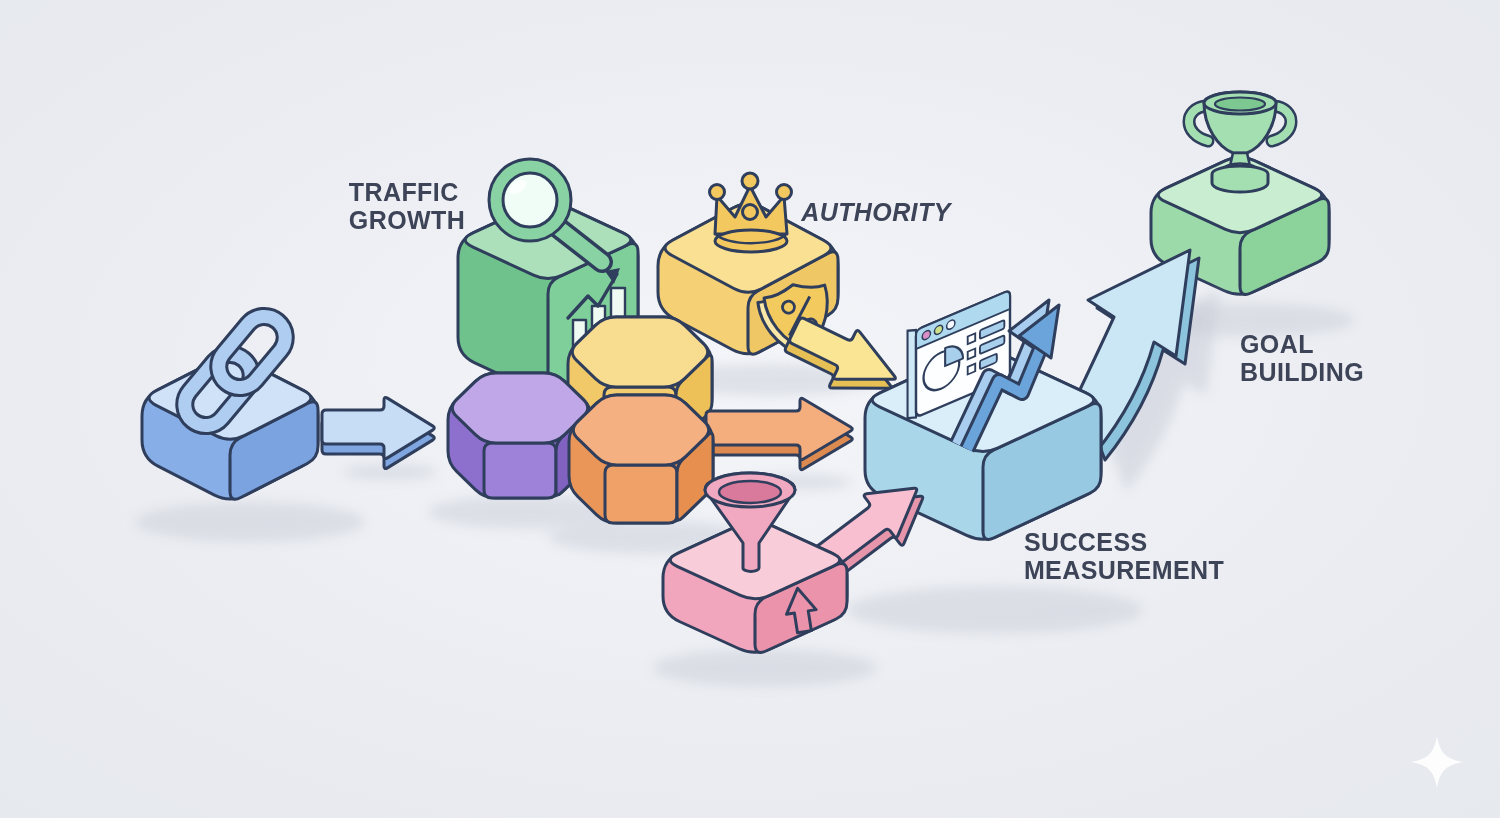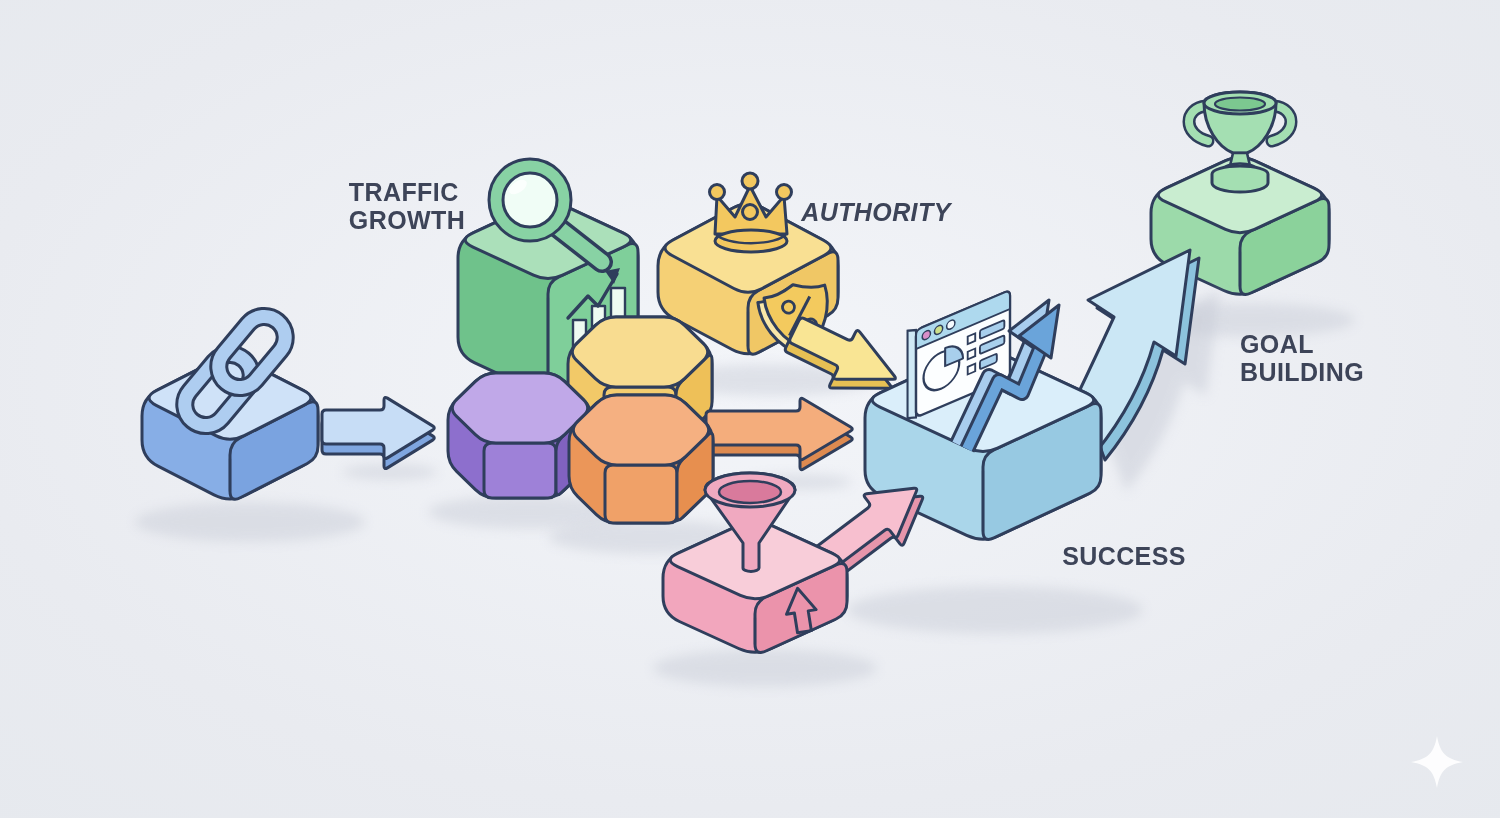--- a/index.html
+++ b/index.html
@@ -244,18 +244,19 @@
 <div class="label" style="left:407px;top:206px;">
   <span>TRAFFIC</span>
   <span>GROWTH</span>
 </div>
 <div class="label" style="left:876px;top:212px;font-style:italic;">
   <span>AUTHORITY</span>
   <span></span>
 </div>
 <div class="label" style="left:1104px;top:556px;margin-left:20px;">
   <span>SUCCESS</span>
+  <span>MEASUREMENT</span>
 </div>
 <div class="label" style="left:1302px;top:336px;margin-top:22px;">
   <span>GOAL</span>
   <span>BUILDING</span>
 </div>
 </div>
 
 </body></html>

